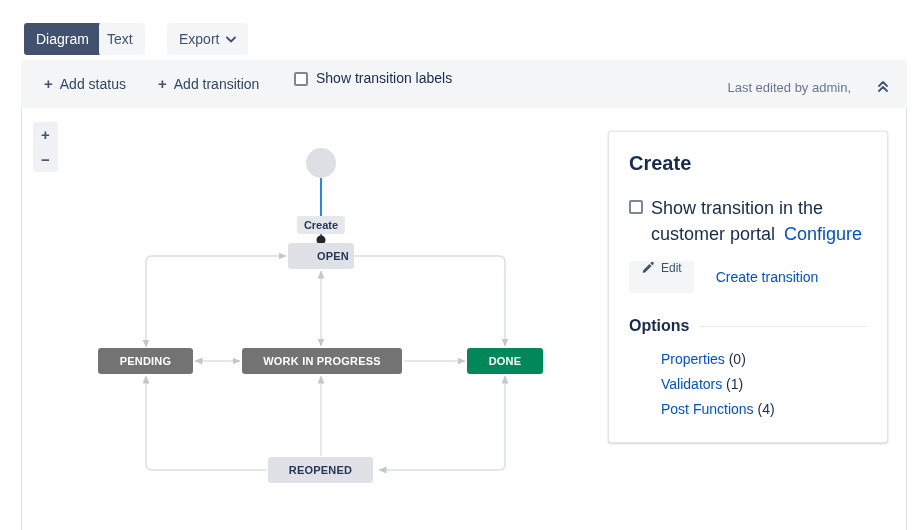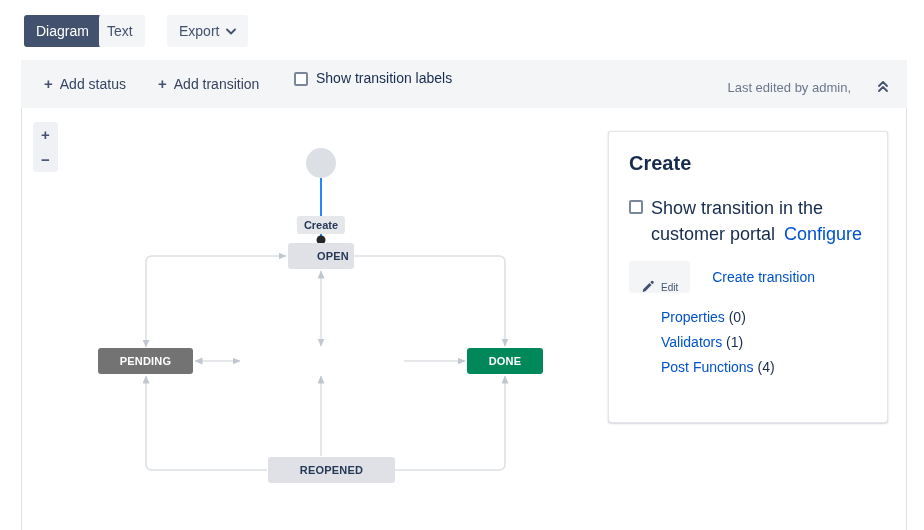--- a/index.html
+++ b/index.html
@@ -1,21 +1,21 @@
 <!DOCTYPE html>
 <html><head>
 <meta charset="utf-8">
 <style>
   * { margin:0; padding:0; box-sizing:border-box; }
   html,body { background:#fff; }
   body { font-family:"Liberation Sans", sans-serif; color:#172B4D; }
   #root { position:relative; width:924px; height:530px; background:#fff; overflow:hidden; }
 
   
-  .topbar { position:absolute; left:0; top:0; width:924px; height:60px; background:#fff; }
+  .topbar { position:absolute; left:0; top:8px; width:924px; height:60px; background:#fff; }
   .btn { position:absolute; top:15px; height:32px; border:none; border-radius:3px;
          font-family:"Liberation Sans",sans-serif; font-size:14px; line-height:32px;
          padding:0 12px; cursor:pointer; display:flex; align-items:center; }
   .btn-dark { background:#42526E; color:#fff; }
   .btn-light { background:#F4F5F7; color:#42526E; }
   .chev-down { margin-left:7px; }
 
   
   .toolbar { position:absolute; left:21px; top:60px; width:886px; height:48px; background:#F4F5F7; }
   .tb-action { position:absolute; display:flex; align-items:center; gap:7px; font-size:14px;
@@ -57,22 +57,22 @@
            background:#fff; border:1px solid #E4E6EA; border-radius:3px; padding:20px;
            box-shadow:0 1px 2px rgba(9,30,66,.15), 0 0 1px rgba(9,30,66,.2); }
   .panel h1 { font-size:20px; font-weight:bold; color:#172B4D; margin-bottom:20px; }
   .portal-row { display:flex; align-items:flex-start; gap:8px; }
   .portal-row .cb { margin-top:5px; flex:0 0 auto; }
   .portal-text { width:216px; font-size:18px; color:#172B4D; line-height:26px; }
   a.link { color:#0052CC; text-decoration:none; cursor:pointer; }
   .configure-link { margin-left:9px; }
   .actions { margin-top:14px; display:flex; align-items:center; }
   .edit-btn { height:32px; background:#F4F5F7; border:none; border-radius:3px; padding:0 12px;
-              display:flex; align-items:flex-end; gap:7px; font-family:"Liberation Sans",sans-serif;
-              font-size:10px; color:#42526E; cursor:pointer; }
+              display:flex; align-items:flex-start; gap:7px; font-family:"Liberation Sans",sans-serif;
+              font-size:12px; color:#42526E; cursor:pointer; }
   .delete-link { margin-left:22px; font-size:14px; }
   .options-head { margin-top:24px; display:flex; align-items:center; }
   .options-head h2 { font-size:16px; font-weight:bold; color:#172B4D; white-space:nowrap; }
   .options-head .rule { flex:1; height:1px; background:#EBECF0; margin-left:10px; }
   .opt-list { margin-top:12px;margin-left:32px; }
   .opt-row { font-size:14px; line-height:25px; }
   .opt-count { color:#172B4D; }
 </style>
 </head>
 <body>
@@ -145,22 +145,23 @@
       <button class="zoombtn">+</button>
       <button class="zoombtn">−</button>
     </div>
 
     <div class="start-node"></div>
 
     <div class="tr-label">Create</div>
 
     <div class="status st-gray" style="left:266px; top:135px; width:66px;padding-left:24px;">OPEN</div>
     <div class="status st-blue" style="left:76px; top:240px; width:95px;">PENDING</div>
+    <div class="status st-blue" style="left:220px; top:240px; width:160px;">WORK IN PROGRESS</div>
     <div class="status st-green" style="left:445px; top:240px; width:76px;">DONE</div>
-    <div class="status st-gray" style="left:246px; top:349px; width:127px;">REOPENED</div>
+    <div class="status st-gray" style="left:246px; top:349px; width:105px;">REOPENED</div>
   </div>
 
   <div class="panel">
     <h1>Create</h1>
 
     <div class="portal-row">
       <span class="cb"></span>
       <div class="portal-text">
         <span>Show transition in the customer portal</span><a class="link configure-link">Configure</a>
       </div>
@@ -169,20 +170,24 @@
     <div class="actions">
       <button class="edit-btn">
         <svg width="13" height="13" viewBox="0 0 14 14">
           <path d="M10.9 1.4 a1.6 1.6 0 0 1 2.3 2.3 l-0.9 0.9 -2.3 -2.3 z M9.1 3.2 L2.4 9.9 1.8 12.8 4.7 12.2 11.4 5.5 z" fill="#42526E"></path>
         </svg>
         <span>Edit</span>
       </button>
       <a class="link delete-link">Create transition</a>
     </div>
 
+    <div class="options-head">
+      <h2>Options</h2>
+      <div class="rule"></div>
+    </div>
 
     <div class="opt-list">
       <div class="opt-row">
         <a class="link">Properties</a>
         <span class="opt-count">(0)</span>
       </div>
       <div class="opt-row">
         <a class="link">Validators</a>
         <span class="opt-count">(1)</span>
       </div>

